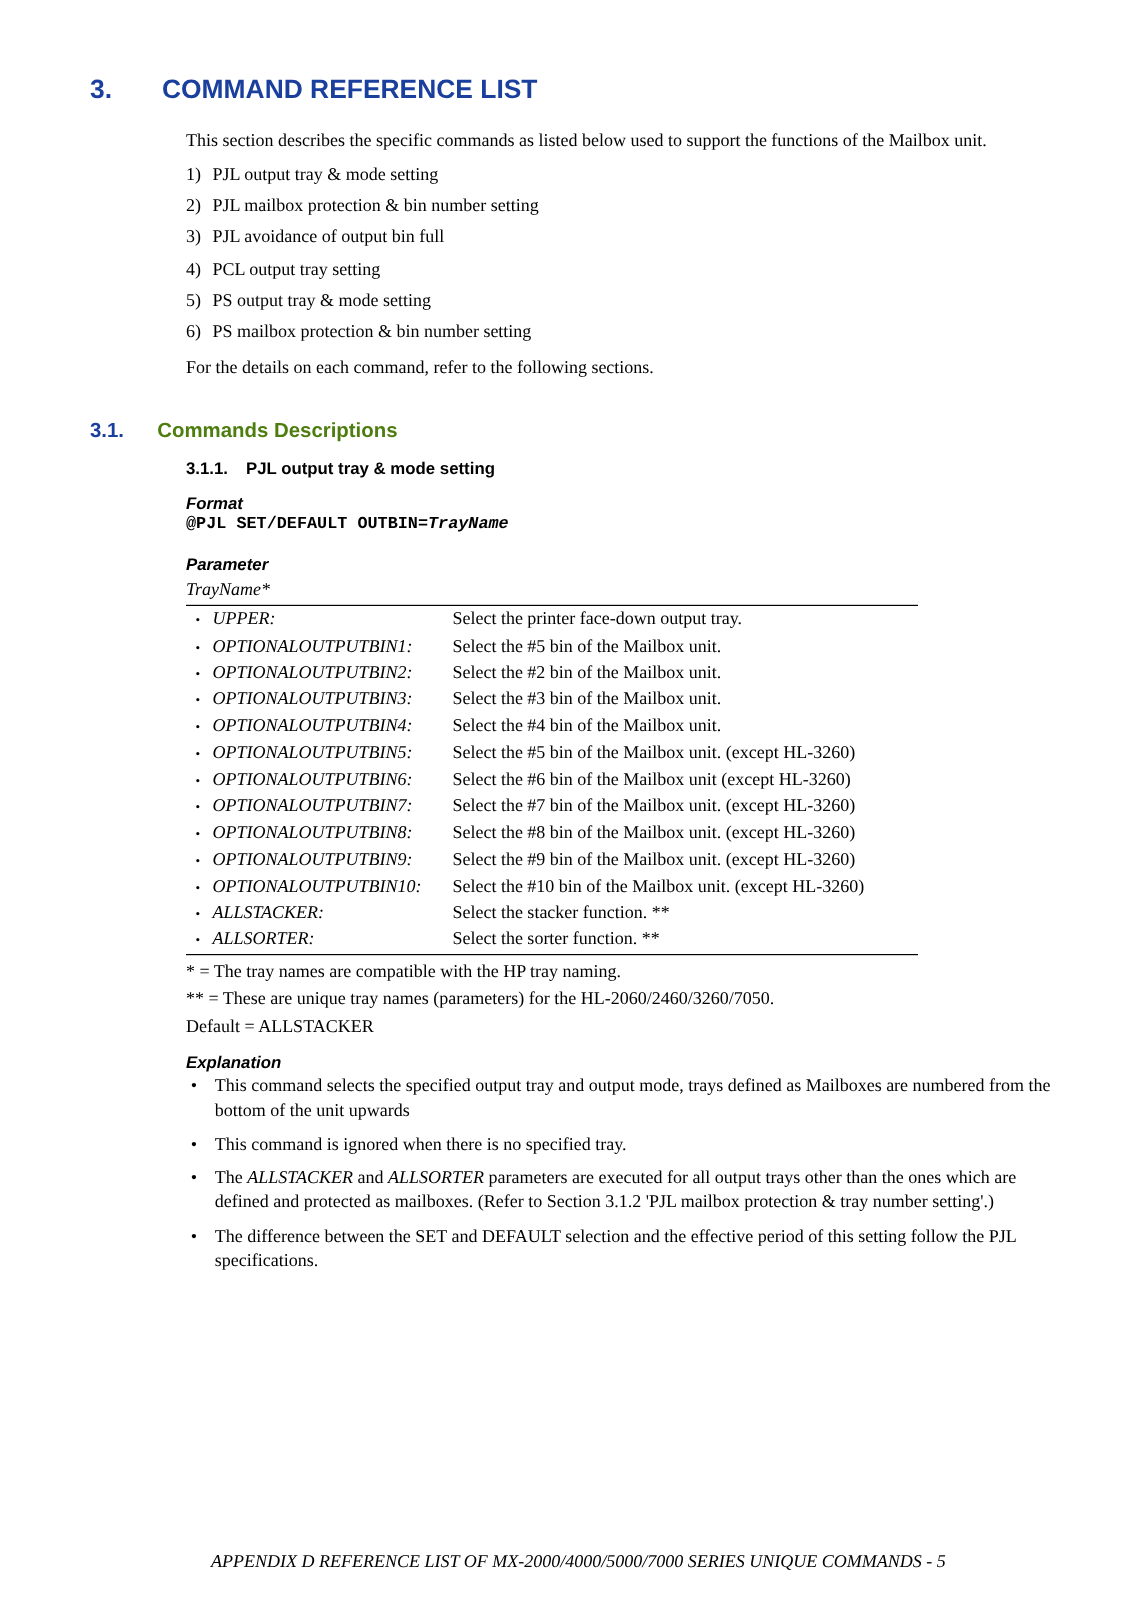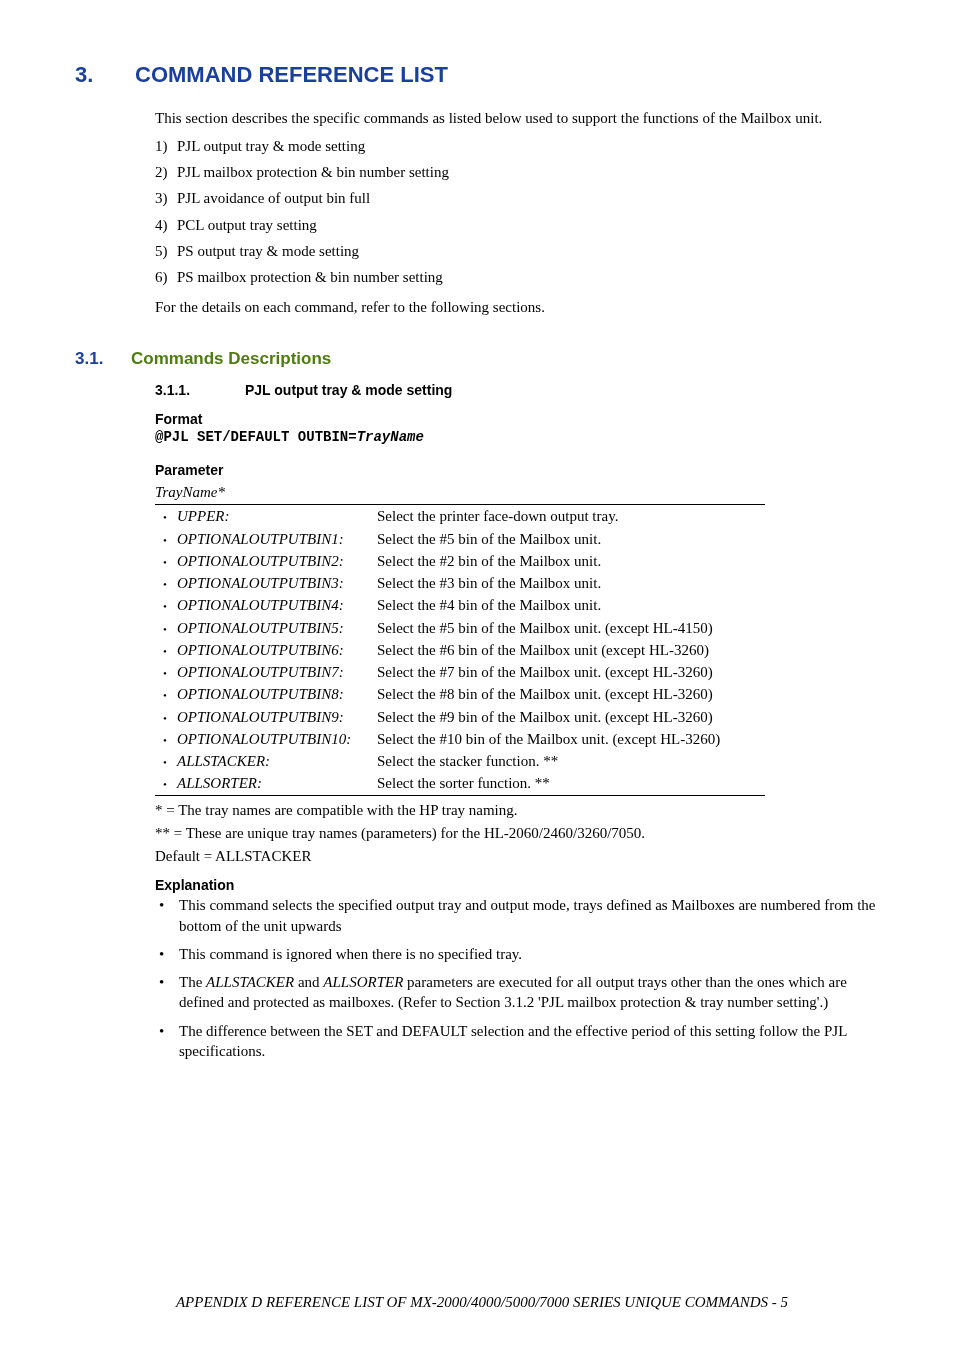--- a/index.html
+++ b/index.html
@@ -41,38 +41,39 @@
     font-size: 17px;
     color: #1a3f9c;
     width: 56px;
   }
   .h2-title {
     font-family: Arial, Helvetica, sans-serif;
     font-weight: bold;
     font-size: 17px;
     color: #4d7c0f;
   }
-  .h3-row { display: flex; align-items: flex-start; margin-left: 80px; margin-top: 10px; margin-bottom: 10px; gap: 40px; }
+  .h3-row { display: flex; align-items: flex-start; margin-left: 80px; margin-top: 10px; margin-bottom: 10px; }
   .h3-num {
     font-family: Arial, Helvetica, sans-serif;
     font-weight: bold;
     font-size: 14px;
     width: 50px;
   }
   .h3-title {
     font-family: Arial, Helvetica, sans-serif;
     font-weight: bold;
     font-size: 14px;
   }
   .section-body { margin-left: 80px; }
   .label-bold {
     font-family: Arial, Helvetica, sans-serif;
     font-weight: bold;
     font-size: 14px;
     margin-top: 6px;
+    font-style: italic;
   }
   .code-line {
     font-family: "Courier New", Courier, monospace;
     font-weight: bold;
     font-size: 14px;
   }
   .code-line .italic { font-style: italic; }
   .param-name { font-style: italic; margin-top: 2px; }
   .param-table {
     border-top: 1.5px solid #000;
@@ -183,21 +184,21 @@
         <div class="v">Select the #3 bin of the Mailbox unit.</div>
       </div>
     <div class="param-row">
         <div class="dot">•</div>
         <div class="k">OPTIONALOUTPUTBIN4:</div>
         <div class="v">Select the #4 bin of the Mailbox unit.</div>
       </div>
     <div class="param-row">
         <div class="dot">•</div>
         <div class="k">OPTIONALOUTPUTBIN5:</div>
-        <div class="v">Select the #5 bin of the Mailbox unit. (except HL-4150)</div>
+        <div class="v">Select the #5 bin of the Mailbox unit. (except HL-3260)</div>
       </div>
     <div class="param-row">
         <div class="dot">•</div>
         <div class="k">OPTIONALOUTPUTBIN6:</div>
         <div class="v">Select the #6 bin of the Mailbox unit (except HL-3260)</div>
       </div>
     <div class="param-row">
         <div class="dot">•</div>
         <div class="k">OPTIONALOUTPUTBIN7:</div>
         <div class="v">Select the #7 bin of the Mailbox unit. (except HL-3260)</div>

